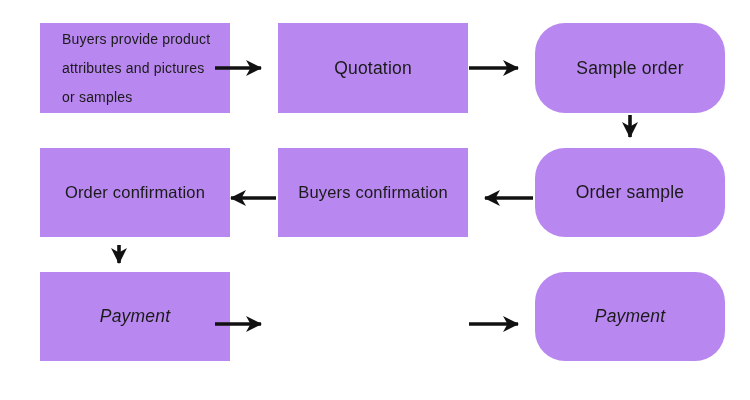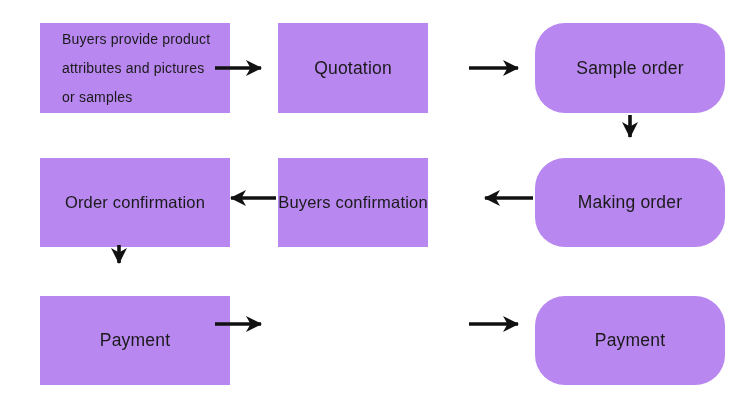--- a/index.html
+++ b/index.html
@@ -20,25 +20,25 @@
     color: #1a1a1a;
     display: flex;
     align-items: center;
     justify-content: center;
     text-align: center;
     font-size: 17.5px;
     letter-spacing: 0.2px;
   }
   
   .c1 { left: 24px;  width: 190px; margin-left: 16px; }
-  .c2 { left: 278px; width: 150px; }
+  .c2 { left: 278px; width: 190px; }
   .c3 { left: 535px; width: 190px; border-radius: 30px; }
   .r1 { top: 23px;  height: 90px; }
-  .r2 { top: 158px; height: 89px; }
-  .r3 { top: 296px; height: 89px; }
+  .r2 { top: 148px; height: 89px; }
+  .r3 { top: 272px; height: 89px; font-style: italic; }
 
   .node.multiline {
     justify-content: flex-start;
     text-align: left;
     font-size: 14px;
     line-height: 29px;
     padding: 0 10px 0 22px;
   }
   .node.small-label { font-size: 16.5px; }
 
@@ -69,21 +69,21 @@
     <span>Sample order</span>
   </div>
 
   <div class="node c1 r2 small-label">
     <span>Order confirmation</span>
   </div>
   <div class="node c2 r2 small-label">
     <span>Buyers confirmation</span>
   </div>
   <div class="node c3 r2">
-    <span>Making order</span>
+    <span>Order sample</span>
   </div>
 
   <div class="node c1 r3">
     <span>Payment</span>
   </div>
   <div class="node c3 r3">
     <span>Payment</span>
   </div>
 
   <svg class="arrow-layer" width="750" height="400" viewBox="0 0 750 400" xmlns="http://www.w3.org/2000/svg">

